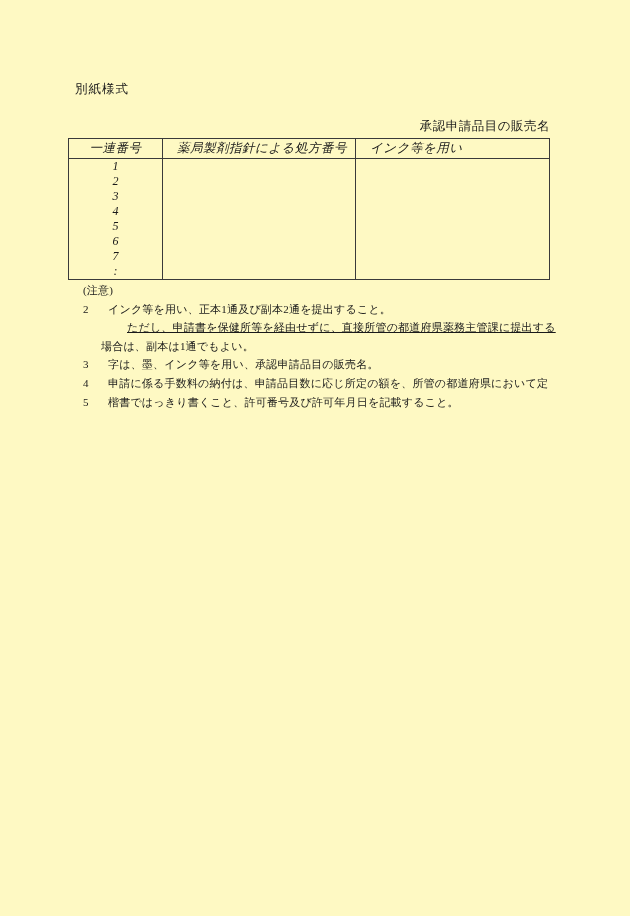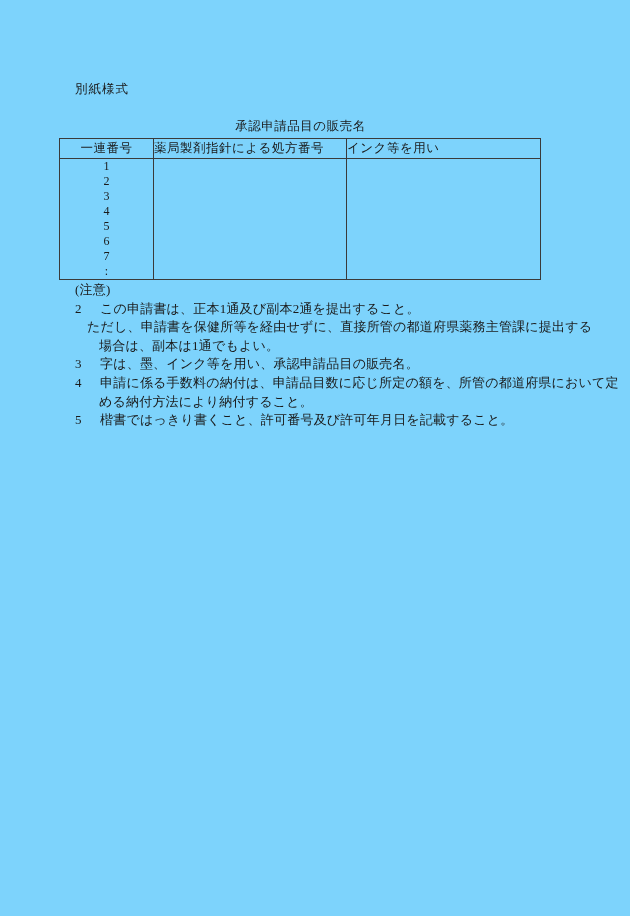--- a/index.html
+++ b/index.html
@@ -3,93 +3,94 @@
 <meta charset="utf-8">
 <style>
   * { margin: 0; padding: 0; box-sizing: border-box; }
   html, body { background: #e8e8e8; }
   body { font-family: "Liberation Serif", "DejaVu Serif", serif; }
   .page {
     position: relative;
     width: 630px;
     height: 916px;
     margin: 0 auto;
-    background: #7dd3fc;
+    background: #fef9c3;
     color: #1a1a1a;
     overflow: hidden;
   }
   .form-label {
     position: absolute;
     left: 75px;
     top: 81px;
     font-size: 12.5px;
     letter-spacing: 1px;
   }
   .table-title {
     position: absolute;
-    left: 60px;
+    left: 69px;
     top: 118px;
     width: 481px;
-    text-align: center;
+    text-align: right;
     font-size: 12.5px;
     letter-spacing: 0.5px;
   }
   table.main-table {
     position: absolute;
-    left: 59px;
+    left: 68px;
     top: 138px;
     width: 481px;
     border-collapse: collapse;
     table-layout: fixed;
+    font-style: italic;
   }
   .main-table th, .main-table td {
     border: 1px solid #3a3a3a;
     font-weight: normal;
     font-size: 12.5px;
     padding: 0;
   }
   .main-table col.c1 { width: 94px; }
   .main-table col.c2 { width: 193px; }
   .main-table col.c3 { width: 194px; }
   .main-table th {
     height: 20px;
     text-align: left;
-    padding-left: 0;
+    padding-left: 14px;
     letter-spacing: 0.5px;
   }
   .main-table th.center { text-align: center; padding-left: 0; }
   .main-table td.body-cell {
     height: 120px;
     vertical-align: top;
   }
   .serial-line {
     height: 15px;
     line-height: 15px;
     text-align: center;
     font-size: 12px;
   }
   .notes {
     position: absolute;
-    left: 75px;
+    left: 83px;
     top: 281px;
     width: 500px;
-    font-size: 13px;
+    font-size: 11px;
     letter-spacing: 0.2px;
   }
   .note-line {
     height: 18.6px;
     line-height: 18.6px;
     white-space: nowrap;
   }
   .note-num {
     display: inline-block;
     width: 25px;
   }
-  .note-line.cont-half { margin-left: 24px; }
-  .note-line.cont-deep { margin-left: 12px; }
+  .note-line.cont-half { margin-left: 18px; }
+  .note-line.cont-deep { margin-left: 44px; text-decoration: underline; }
 </style>
 </head>
 <body>
 
 <div class="page">
 
   <div class="form-label">別紙様式</div>
 
   <div class="table-title">承認申請品目の販売名</div>
 
@@ -119,22 +120,21 @@
           <div class="serial-line">:</div>
         </td>
         <td class="body-cell"></td>
         <td class="body-cell"></td>
       </tr>
     </tbody>
   </table>
 
   <div class="notes">
     <div class="note-line">(注意)</div>
-    <div class="note-line"><span class="note-num">2</span><span class="note-text">この申請書は、正本1通及び副本2通を提出すること。</span></div>
+    <div class="note-line"><span class="note-num">2</span><span class="note-text">インク等を用い、正本1通及び副本2通を提出すること。</span></div>
     <div class="note-line cont-deep"><span class="note-text">ただし、申請書を保健所等を経由せずに、直接所管の都道府県薬務主管課に提出する</span></div>
     <div class="note-line cont-half"><span class="note-text">場合は、副本は1通でもよい。</span></div>
     <div class="note-line"><span class="note-num">3</span><span class="note-text">字は、墨、インク等を用い、承認申請品目の販売名。</span></div>
     <div class="note-line"><span class="note-num">4</span><span class="note-text">申請に係る手数料の納付は、申請品目数に応じ所定の額を、所管の都道府県において定</span></div>
-    <div class="note-line cont-half"><span class="note-text">める納付方法により納付すること。</span></div>
     <div class="note-line"><span class="note-num">5</span><span class="note-text">楷書ではっきり書くこと、許可番号及び許可年月日を記載すること。</span></div>
   </div>
 
 </div>
 
 </body></html>

